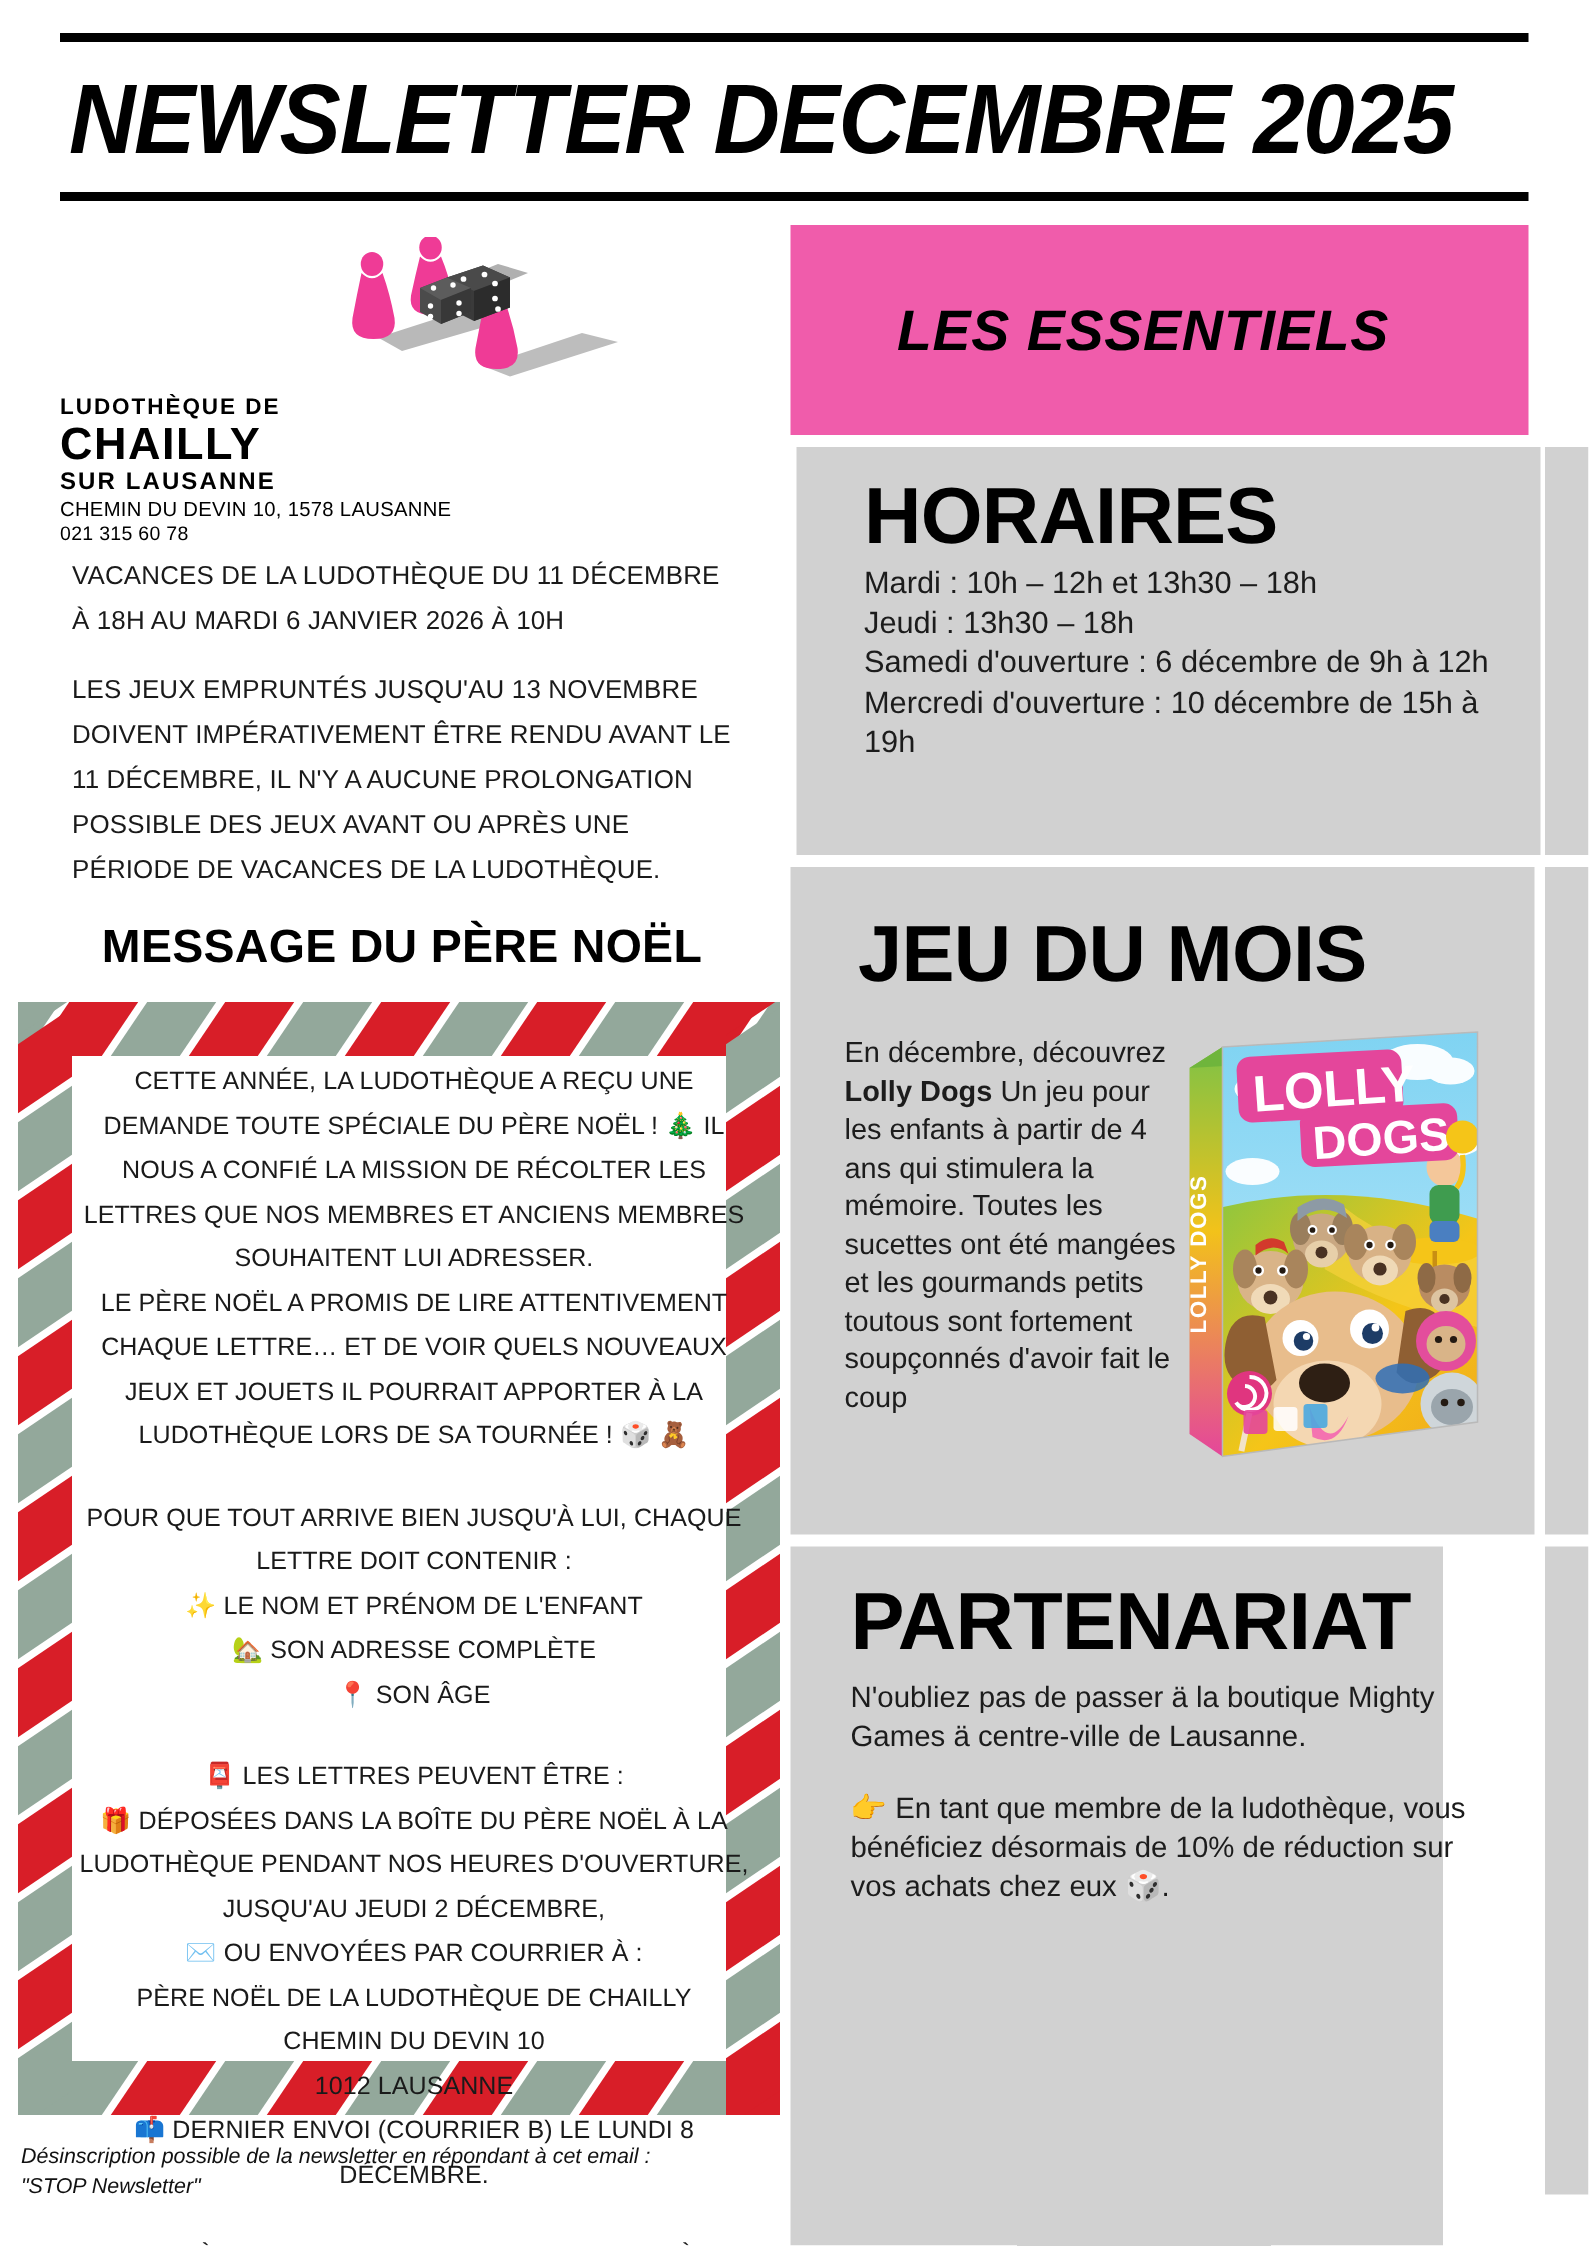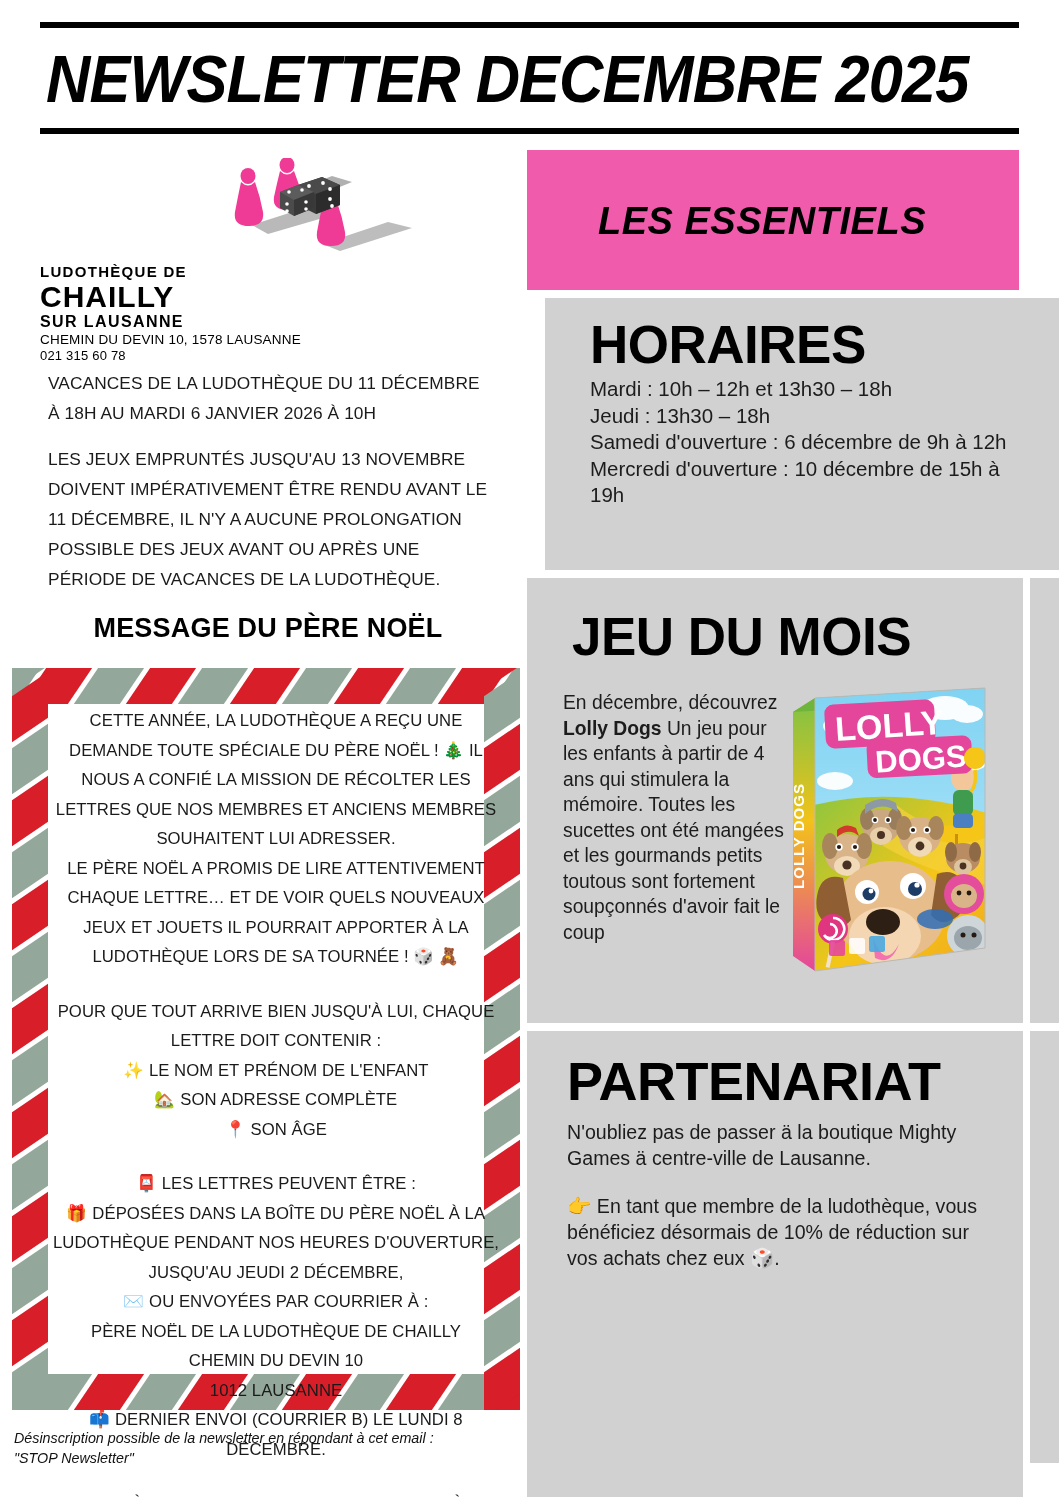--- a/index.html
+++ b/index.html
@@ -35,21 +35,21 @@
 
   
   #left-intro {
     position:absolute; left:48px; top:368px; width:440px;
     font-size:17.3px; line-height:30px; color:#1a1a1a; letter-spacing:0.1px;
   }
   #left-intro p + p { margin-top:16px; }
 
   #santa-heading {
     position:absolute; left:48px; top:613px; width:440px;
-    text-align:center; font-size:27px; font-weight:bold;
+    text-align:center; font-size:31px; font-weight:bold;
     letter-spacing:0.2px; color:#000;
   }
 
   
   #envelope { position:absolute; left:12px; top:668px; width:508px; height:742px; }
   .stripe-band { position:absolute; overflow:hidden; }
   #sb-top    { left:0;    top:0;    width:508px; height:36px; }
   #sb-bottom { left:0;    bottom:0; width:508px; height:36px; }
   #sb-left   { left:0;    top:0;    width:36px;  height:742px; }
   #sb-right  { right:0;  top:0;    width:36px;  height:742px; }
@@ -85,23 +85,23 @@
   #pink-band .lbl {
     position:absolute; left:0; right:22px; top:50px;
     text-align:center; font-size:38px; font-weight:bold; font-style:italic;
     letter-spacing:0.5px; color:#000;
   }
   #right-strip-a { position:absolute; left:1030px; top:298px; width:29px; height:272px; background:#d1d1d1; }
   #right-strip-b { position:absolute; left:1030px; top:578px; width:29px; height:445px; background:#d1d1d1; }
   #right-strip-c { position:absolute; left:1030px; top:1031px; width:29px; height:432px; background:#d1d1d1; }
 
   .panel { position:absolute; background:#d1d1d1; }
-  #panel-horaires  { left:545px; top:298px; width:496px; height:272px; }
+  #panel-horaires  { left:531px; top:298px; width:496px; height:272px; }
   #panel-jeu       { left:527px; top:578px; width:496px; height:445px; }
-  #panel-partner   { left:527px; top:1031px; width:496px; height:466px; }
+  #panel-partner   { left:527px; top:1031px; width:435px; height:466px; }
 
   .panel-title { font-weight:bold; color:#000; letter-spacing:-0.5px; }
   #horaires-title { position:absolute; left:45px; top:18px; font-size:53px; line-height:58px; }
   #horaires-list { position:absolute; left:45px; top:78px; width:440px;
                    font-size:20.5px; line-height:26.5px; color:#1c1c1c; }
 
   #jeu-title { position:absolute; left:45px; top:30px; font-size:53px; line-height:58px; }
   #jeu-text  { position:absolute; left:36px; top:112px; width:232px;
                font-size:19.3px; line-height:25.5px; color:#1c1c1c; }
   #jeu-text b { font-weight:bold; }

